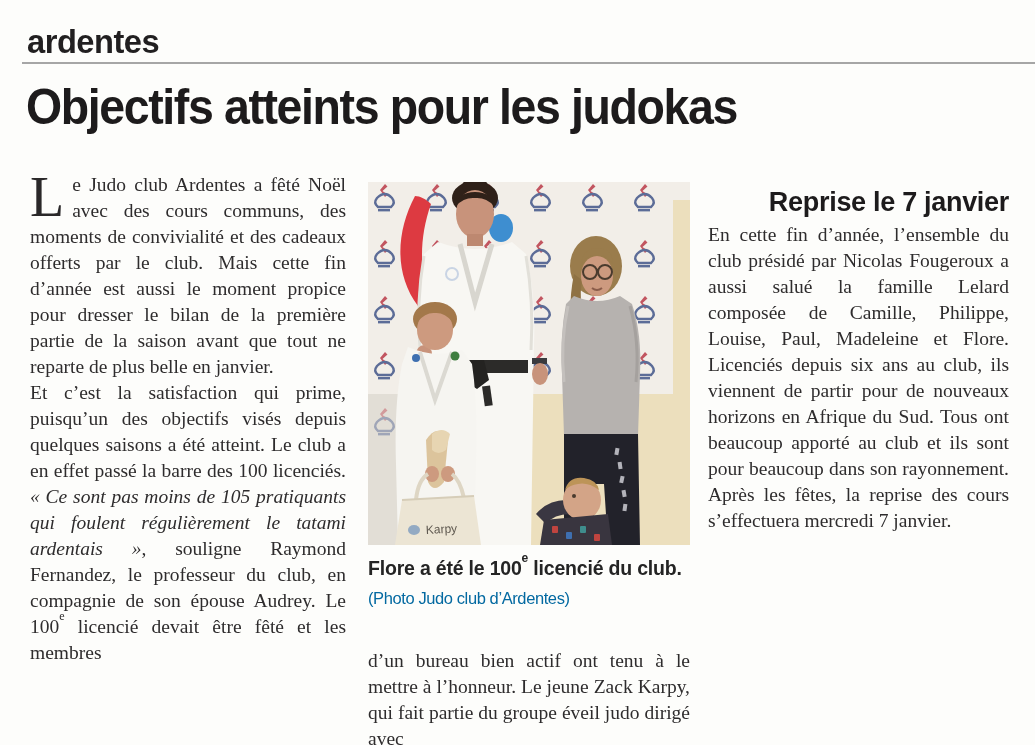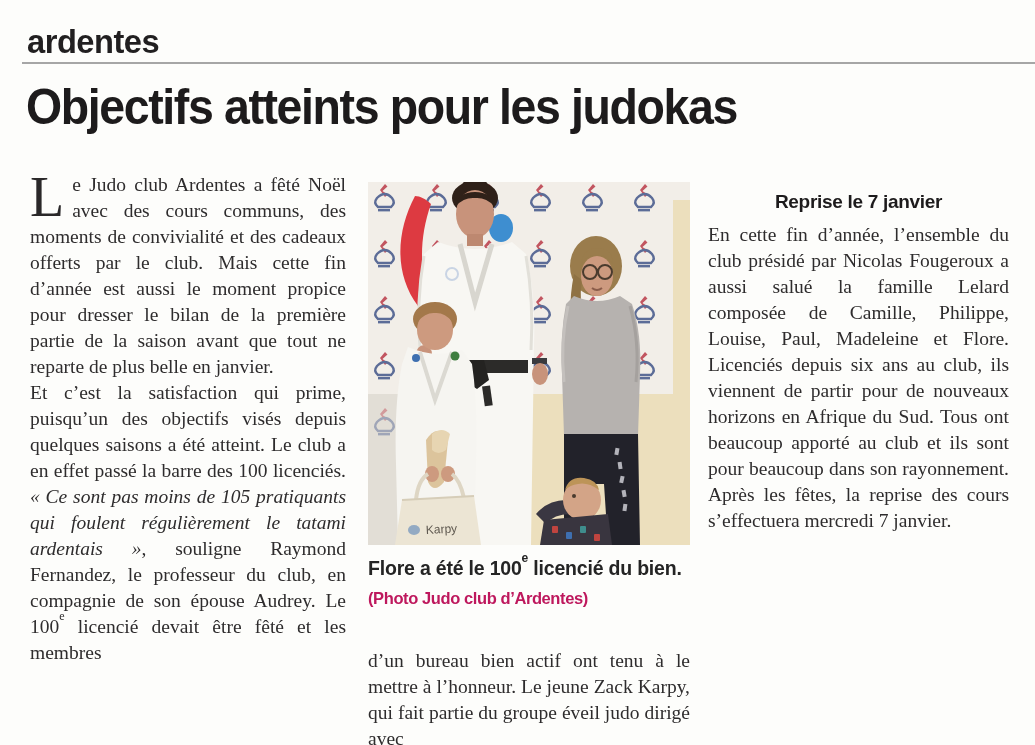--- a/index.html
+++ b/index.html
@@ -50,28 +50,28 @@
   figure { margin: 0; padding: 0; }
   .photo-frame { display: block; width: 322px; height: 363px; margin-top: 10px; }
   figcaption {
     font-family: "Liberation Sans", sans-serif;
     font-size: 19.5px; font-weight: 700; line-height: 28px;
     color: #242424; text-align: left;
     margin-top: 9px;
     letter-spacing: -0.2px;
   }
   .cap-credit {
-    font-weight: 700; font-size: 16.5px; color: #be185d;
+    font-weight: 400; font-size: 16.5px; color: #0369a1;
     letter-spacing: -0.4px;
   }
   .col2 .body-p { margin-top: 36px; }
   .subhead {
     font-family: "Liberation Sans", sans-serif;
-    font-size: 19px; font-weight: 700; color: #1d1b1c;
-    margin: 17px 0 7px 0; text-align: center;
+    font-size: 27px; font-weight: 700; color: #1d1b1c;
+    margin: 17px 0 7px 0; text-align: right;
     letter-spacing: -0.3px;
   }
 </style>
 </head>
 <body>
 
 <div class="masthead">
   <h2 class="section-title">ardentes</h2>
   <div class="section-rule"></div>
   <h1 class="headline">Objectifs atteints pour les judokas</h1>
@@ -179,21 +179,21 @@
         <circle cx="206" cy="314" r="2" fill="#4a3b2e"></circle>
         <path d="M176,338 L240,332 L244,363 L172,363 Z" fill="#39353f"></path>
         <g>
           <rect x="184" y="344" width="6" height="7" rx="1" fill="#c0443f"></rect>
           <rect x="198" y="350" width="6" height="7" rx="1" fill="#3e6fb0"></rect>
           <rect x="212" y="344" width="6" height="7" rx="1" fill="#3f8d8d"></rect>
           <rect x="226" y="352" width="6" height="7" rx="1" fill="#c0443f"></rect>
         </g>
       </g>
     </svg>
-    <figcaption><span>Flore a été le 100</span><sup class="ord">e</sup><span> licencié du bien.</span><span class="cap-credit"> (Photo Judo club d’Ardentes)</span></figcaption>
+    <figcaption><span>Flore a été le 100</span><sup class="ord">e</sup><span> licencié du club.</span><span class="cap-credit"> (Photo Judo club d’Ardentes)</span></figcaption>
   </figure>
   <p class="body-p">d’un bureau bien actif ont tenu à le mettre à l’honneur. Le jeune Zack Karpy, qui fait partie du groupe éveil judo dirigé avec</p>
 </div>
 
 <div class="col col3">
   <h3 class="subhead">Reprise le 7 janvier</h3>
   <p class="body-p">En cette fin d’année, l’ensemble du club présidé par Nicolas Fougeroux a aussi salué la famille Lelard composée de Camille, Philippe, Louise, Paul, Madeleine et Flore. Licenciés depuis six ans au club, ils viennent de partir pour de nouveaux horizons en Afrique du Sud. Tous ont beaucoup apporté au club et ils sont pour beaucoup dans son rayonnement. Après les fêtes, la reprise des cours s’effectuera mercredi 7 janvier.</p>
 </div>
 
 </body></html>

